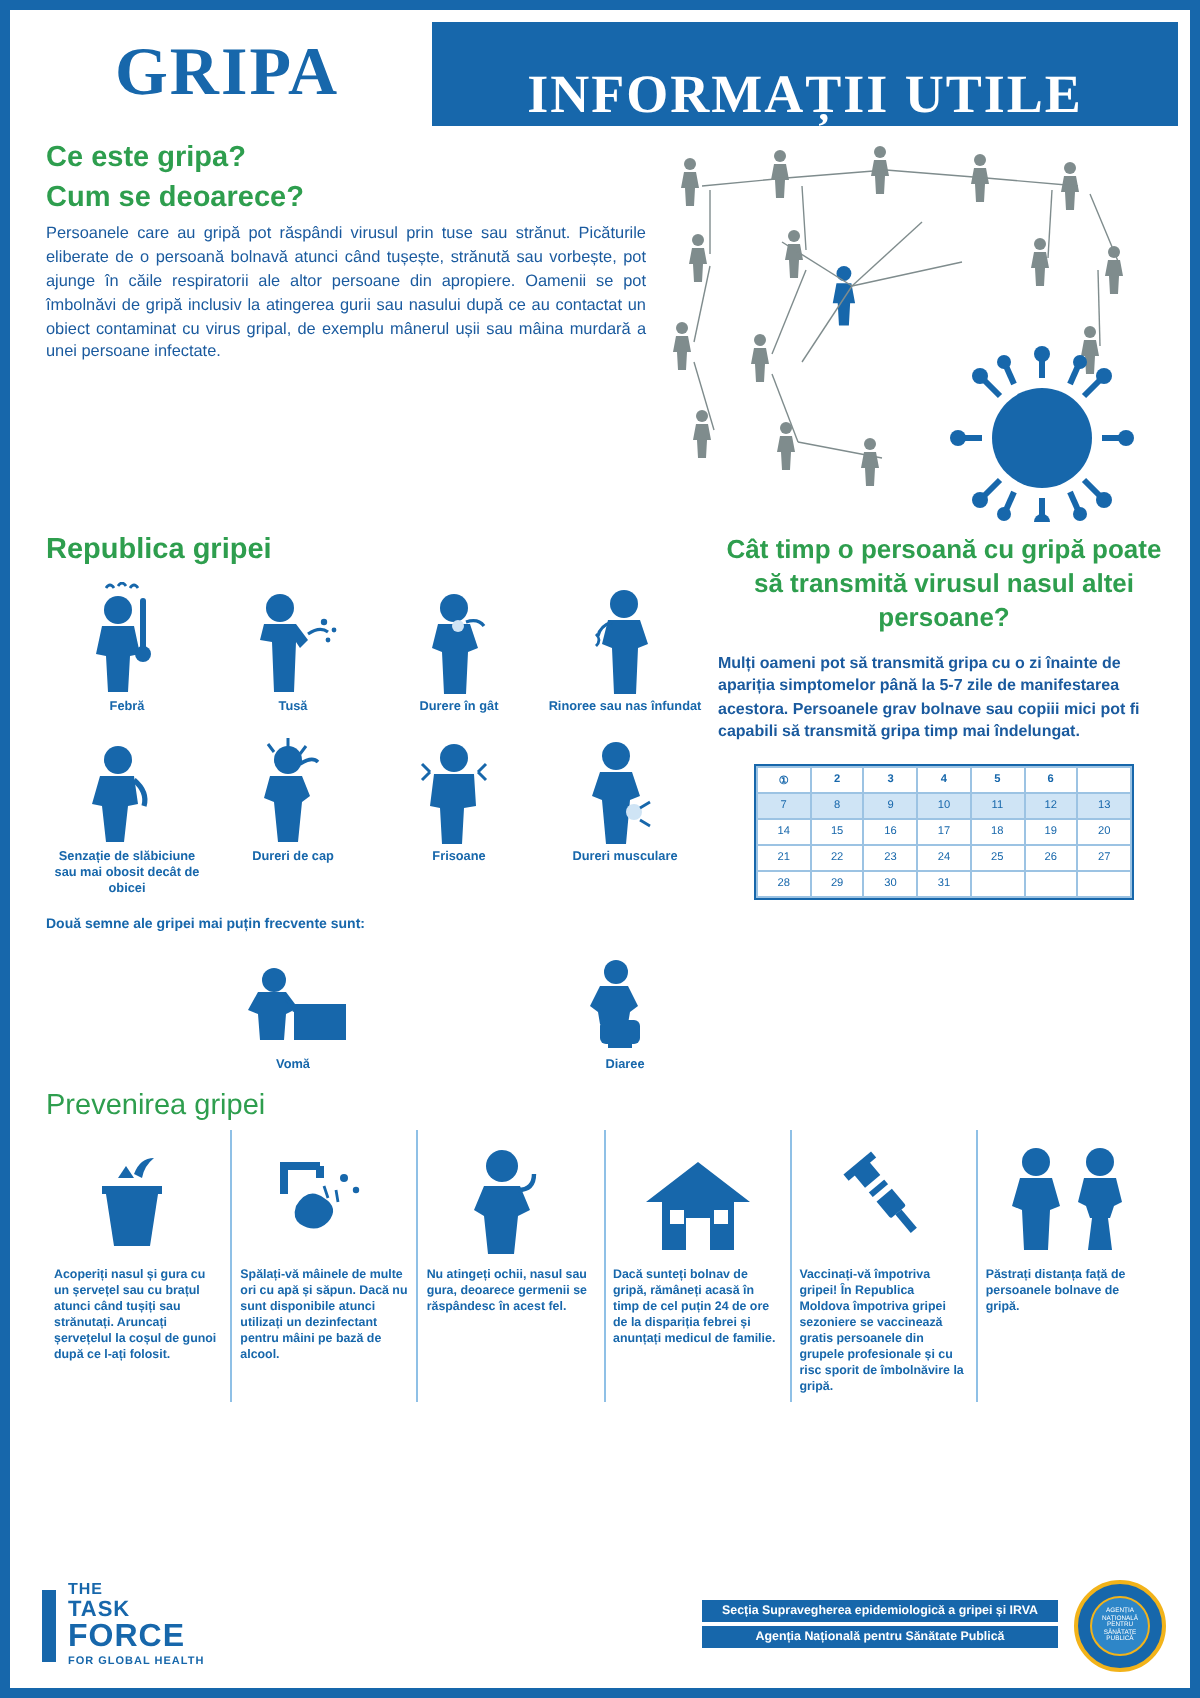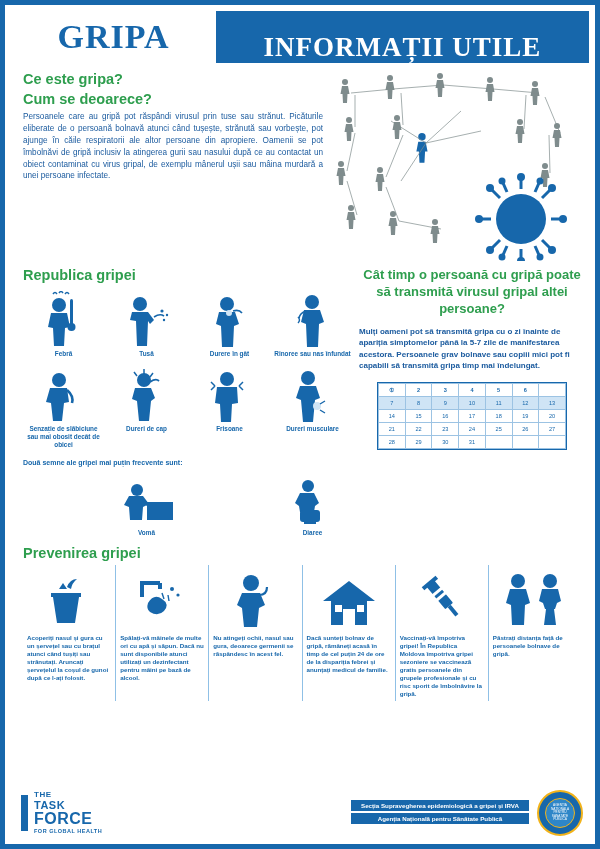--- a/index.html
+++ b/index.html
@@ -140,21 +140,21 @@
     vertical-align: middle;
     font-size: 5.6px;
   }
   .cal td.hl { background: #cfe4f5; }
   .cal td.blank { background: #ffffff; }
   .cal tr.head td { background:#ffffff; font-weight:bold; }
   
   .prev {
     padding: 6px 14px 0 18px;
   }
-  .prev h2 { color:#2e9e4e; font-size:14.5px; font-weight:bold; margin-bottom:4px;}
+  .prev h2 { color:#2e9e4e; font-size:14.5px; font-weight:normal; margin-bottom:4px;}
   .prev-grid {
     display: flex;
     align-items: stretch;
   }
   .prev-cell {
     flex: 1;
     padding: 2px 4px;
     border-right: 1px solid #8fc0e6;
     text-align: center;
   }
@@ -490,21 +490,21 @@
               <rect x="18" y="44" width="12" height="4"></rect>
             </g>
               </svg>
           </div>
           <div class="cap" style="text-align:center;">Diaree</div>
         </div>
       </div>
     </div>
 
     <div class="right-col">
-      <h2>Cât timp o persoană cu gripă poate să transmită virusul gripal altei persoane?</h2>
+      <h2>Cât timp o persoană cu gripă poate să transmită virusul nasul altei persoane?</h2>
       <p>Mulți oameni pot să transmită gripa cu o zi înainte de apariția simptomelor până la 5-7 zile de manifestarea acestora. Persoanele grav bolnave sau copiii mici pot fi capabili să transmită gripa timp mai îndelungat.</p>
       <div class="cal">
         <table>
           <tbody>
               <tr class="head">
             <td>①</td>
             <td>2</td>
             <td>3</td>
             <td>4</td>
             <td>5</td>

